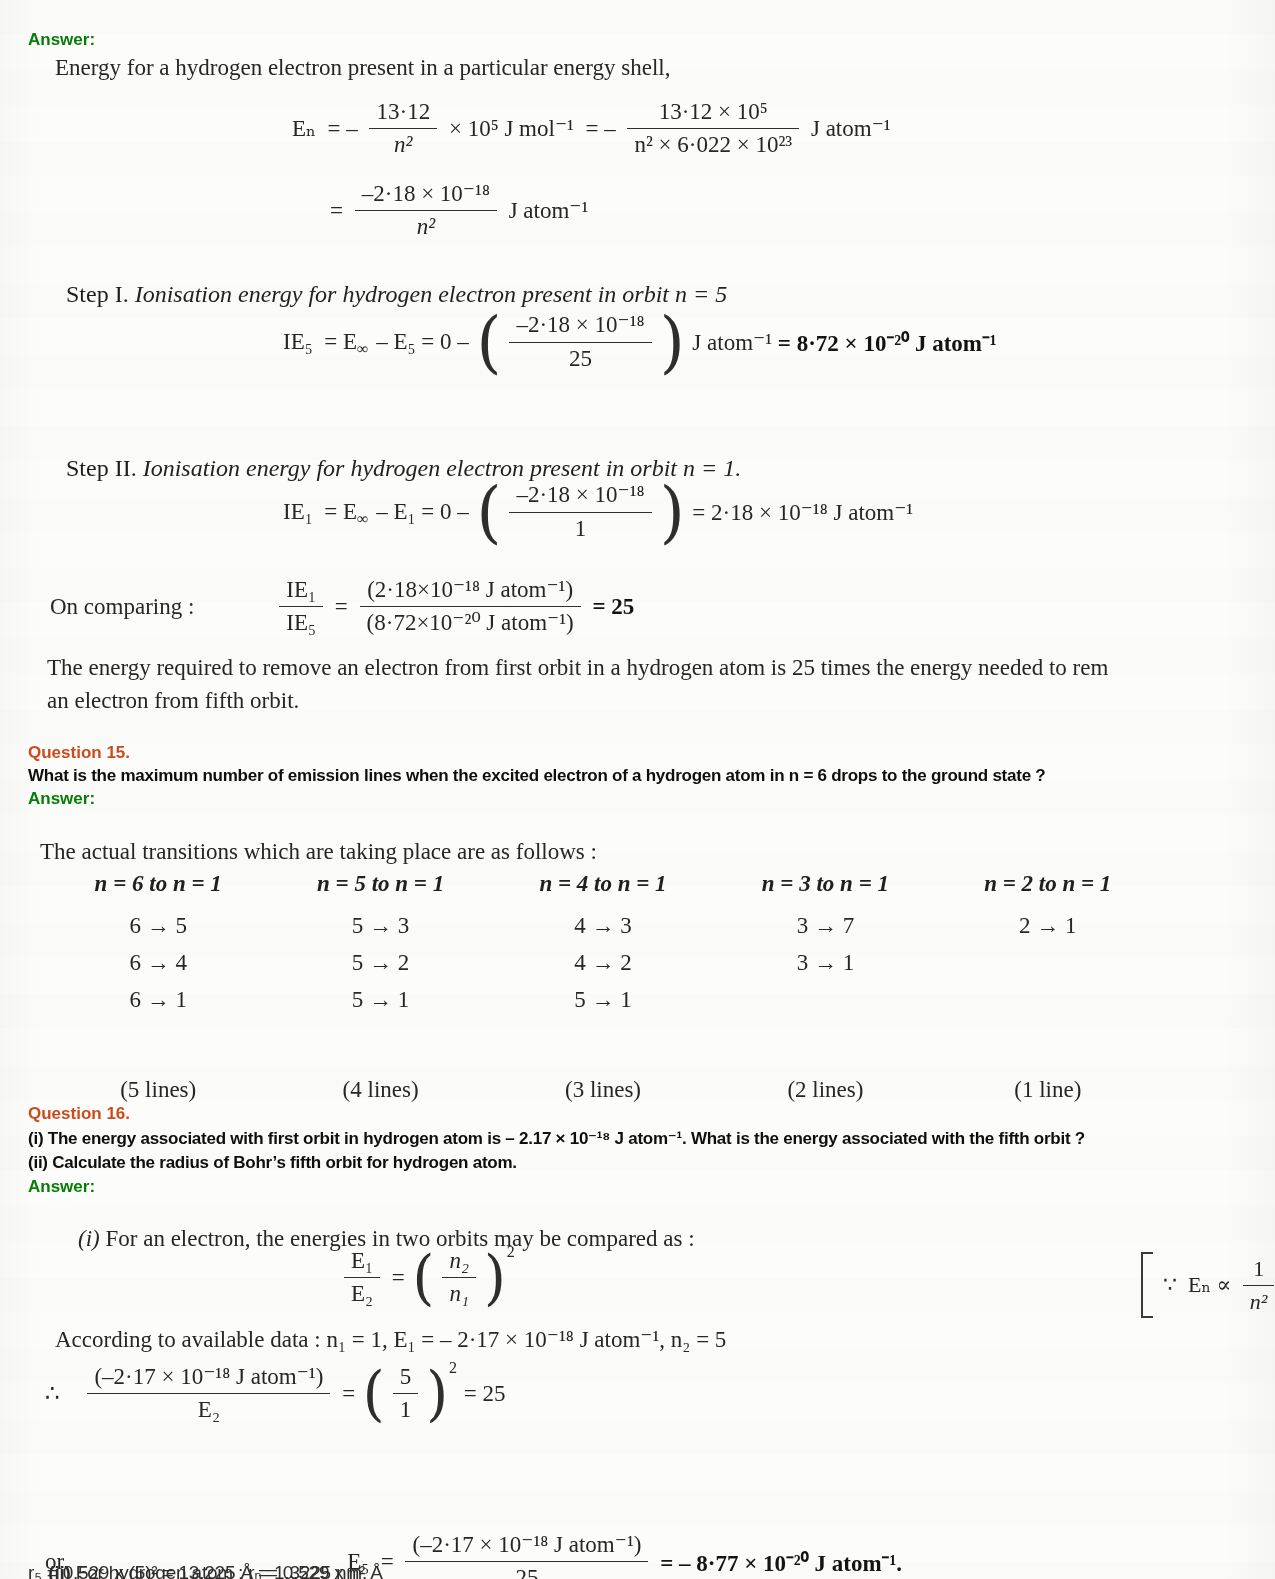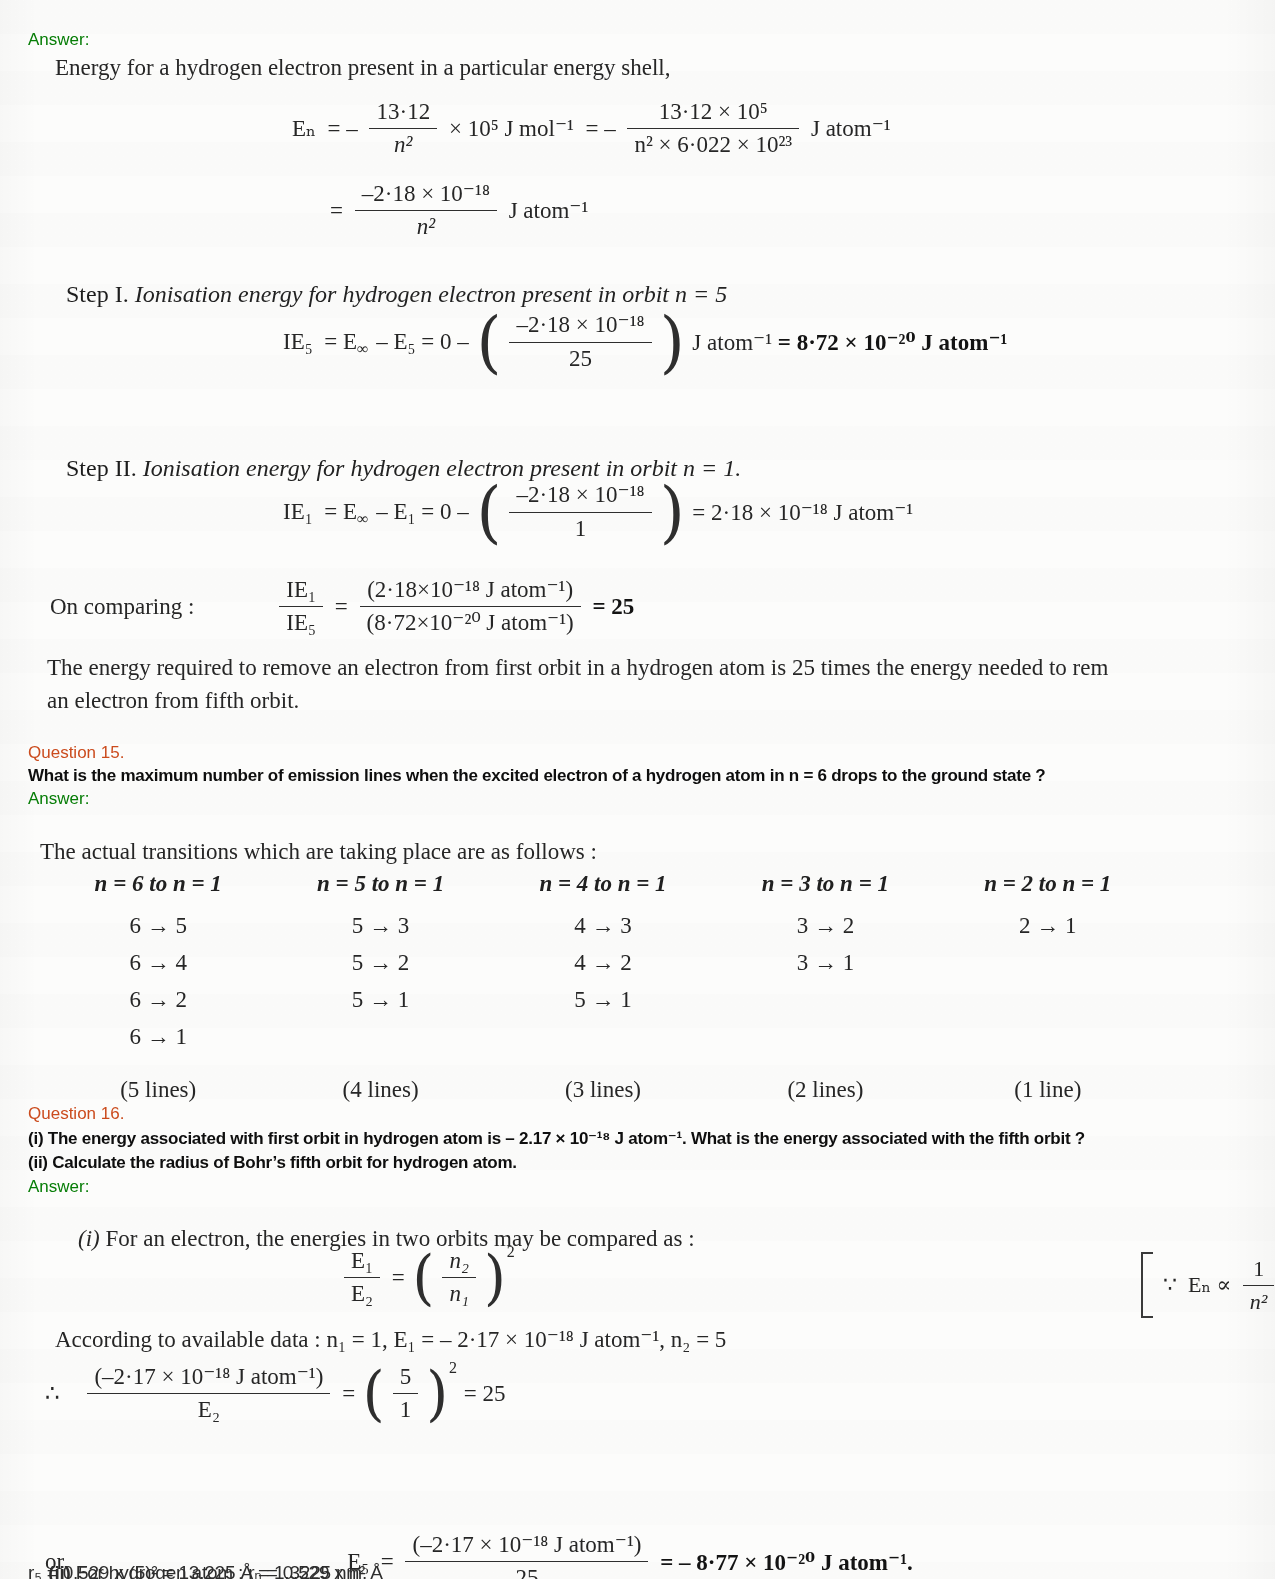--- a/index.html
+++ b/index.html
@@ -8,39 +8,39 @@
     font-family:"Liberation Serif","DejaVu Serif",serif; color:#262626;
     background:
       linear-gradient(90deg, rgba(0,0,0,0.02), rgba(0,0,0,0) 3%, rgba(0,0,0,0) 96%, rgba(0,0,0,0.025)),
       repeating-linear-gradient(180deg, rgba(0,0,0,0.008) 0 34px, rgba(0,0,0,0) 34px 71px),
       #fcfcfb;
   }
   .line { position:absolute; white-space:pre; }
   .row  { position:absolute; display:flex; align-items:center; white-space:pre; }
   .serif { font-size:23px; }
   .sans  { font-family:"Liberation Sans","DejaVu Sans",sans-serif; }
-  .lbl   { font-size:17px; font-weight:normal; }
+  .lbl   { font-size:17px; font-weight:bold; }
   .green { color:#067d06; }
   .orange{ color:#cb4b1d; }
   .qtext { font-size:17px; font-weight:bold; color:#0e0e0e; letter-spacing:-0.25px; }
   .mtext { font-size:17.5px; color:#141414; }
   .mser  { font-family:"Liberation Serif","DejaVu Serif",serif; font-size:17px; }
   .it    { font-style:italic; }
   .b     { font-weight:bold; }
   .stepb { font-weight:normal; font-size:24px; color:#1d1d1d; }
   .stepi { font-style:italic; font-size:24px; color:#222; }
   .frac { display:inline-flex; flex-direction:column; align-items:center; text-align:center; margin:0 6px; }
   .frac .num, .frac .den { display:block; line-height:1.15; padding:0 7px; }
   .frac .bar { align-self:stretch; height:0; border-top:1.7px solid #2e2e2e; margin:3px 0; }
   .bigp { display:inline-block; font-size:64px; font-weight:300; line-height:0.95;
           font-family:"DejaVu Serif",serif; color:#2e2e2e; transform:scaleY(1.06); margin:0 2px; }
   .smp  { font-size:56px; }
   .psup { font-size:16px; position:relative; top:-26px; left:-1px; }
   .inf  { font-size:16px; position:relative; top:7px; margin-right:2px; }
-  .res  { font-weight:bold; color:#131313; }
+  .res  { font-weight:bold; color:#131313;font-family:Liberation Serif, serif; }
   .ttable { position:absolute; top:871px; left:47px; width:1112px; display:grid; grid-template-columns:repeat(5,1fr); }
   .tcol  { position:relative; height:240px; text-align:center; }
   .thead { font-size:23px; font-weight:bold; font-style:italic; height:36px; color:#202020; }
   .trow  { font-size:23px; line-height:37px; }
   .tcount{ position:absolute; top:206px; left:0; width:100%; font-size:23px; }
   .lbrk { width:10px; height:62px; border-left:2px solid #3a3a3a; border-top:2px solid #3a3a3a;
           border-bottom:2px solid #3a3a3a; margin-right:10px; }
   .note22 { font-size:22px; }
   .bot  { font-size:19px; color:#2d2d2d; letter-spacing:-0.2px; line-height:23px; }
 </style>
@@ -142,41 +142,40 @@
   <div class="line sans lbl green" style="top:789px;left:28px">Answer:</div>
 
 
   <div class="line serif" style="top:839px;left:40px">The actual transitions which are taking place are as follows :</div>
 
   <div class="ttable">
     <div class="tcol">
       <div class="thead">n = 6 to n = 1</div>
       <div class="trow">6 → 5</div>
       <div class="trow">6 → 4</div>
-      <div class="trow">6 → 2</div>
       <div class="trow">6 → 1</div>
       <div class="tcount">(5 lines)</div>
     </div>
     <div class="tcol">
       <div class="thead">n = 5 to n = 1</div>
       <div class="trow">5 → 3</div>
       <div class="trow">5 → 2</div>
       <div class="trow">5 → 1</div>
       <div class="tcount">(4 lines)</div>
     </div>
     <div class="tcol">
       <div class="thead">n = 4 to n = 1</div>
       <div class="trow">4 → 3</div>
       <div class="trow">4 → 2</div>
       <div class="trow">5 → 1</div>
       <div class="tcount">(3 lines)</div>
     </div>
     <div class="tcol">
       <div class="thead">n = 3 to n = 1</div>
-      <div class="trow">3 → 2</div>
+      <div class="trow">3 → 7</div>
       <div class="trow">3 → 1</div>
       <div class="tcount">(2 lines)</div>
     </div>
     <div class="tcol">
       <div class="thead">n = 2 to n = 1</div>
       <div class="trow">2 → 1</div>
       <div class="tcount">(1 line)</div>
     </div>
   </div>
 

